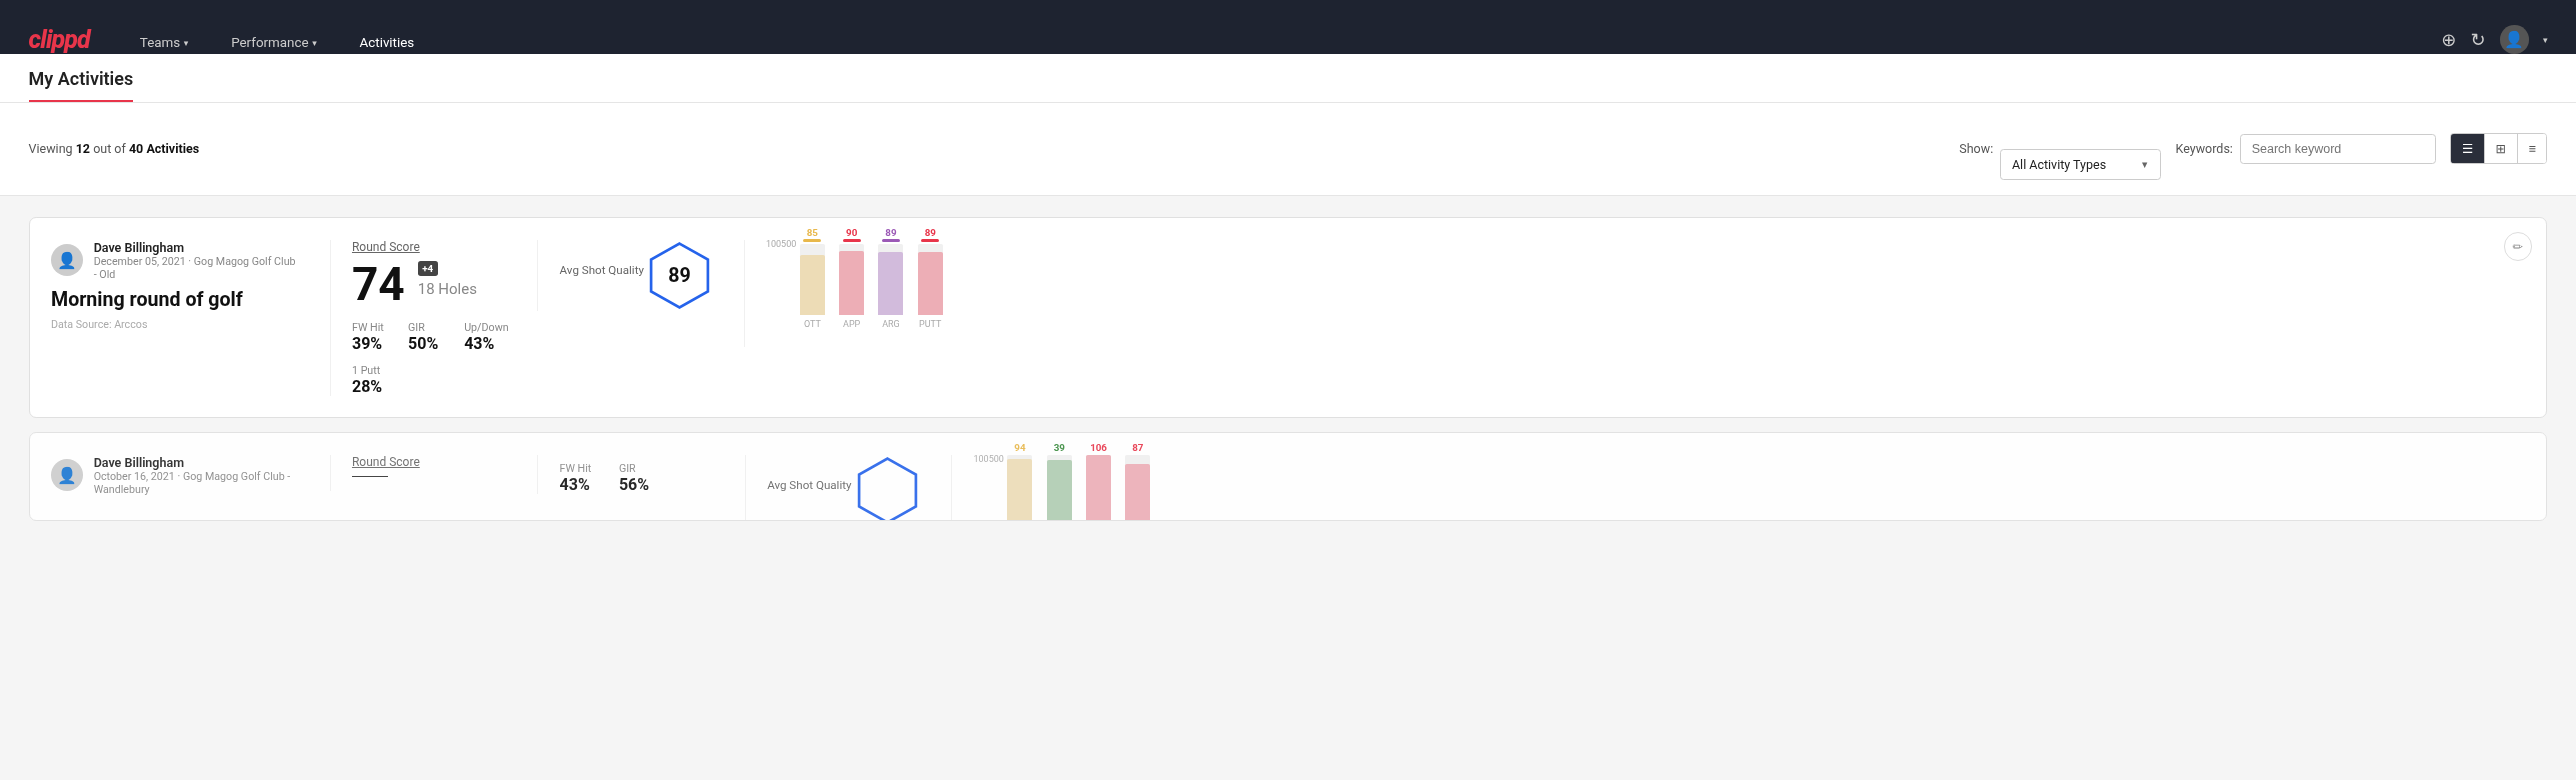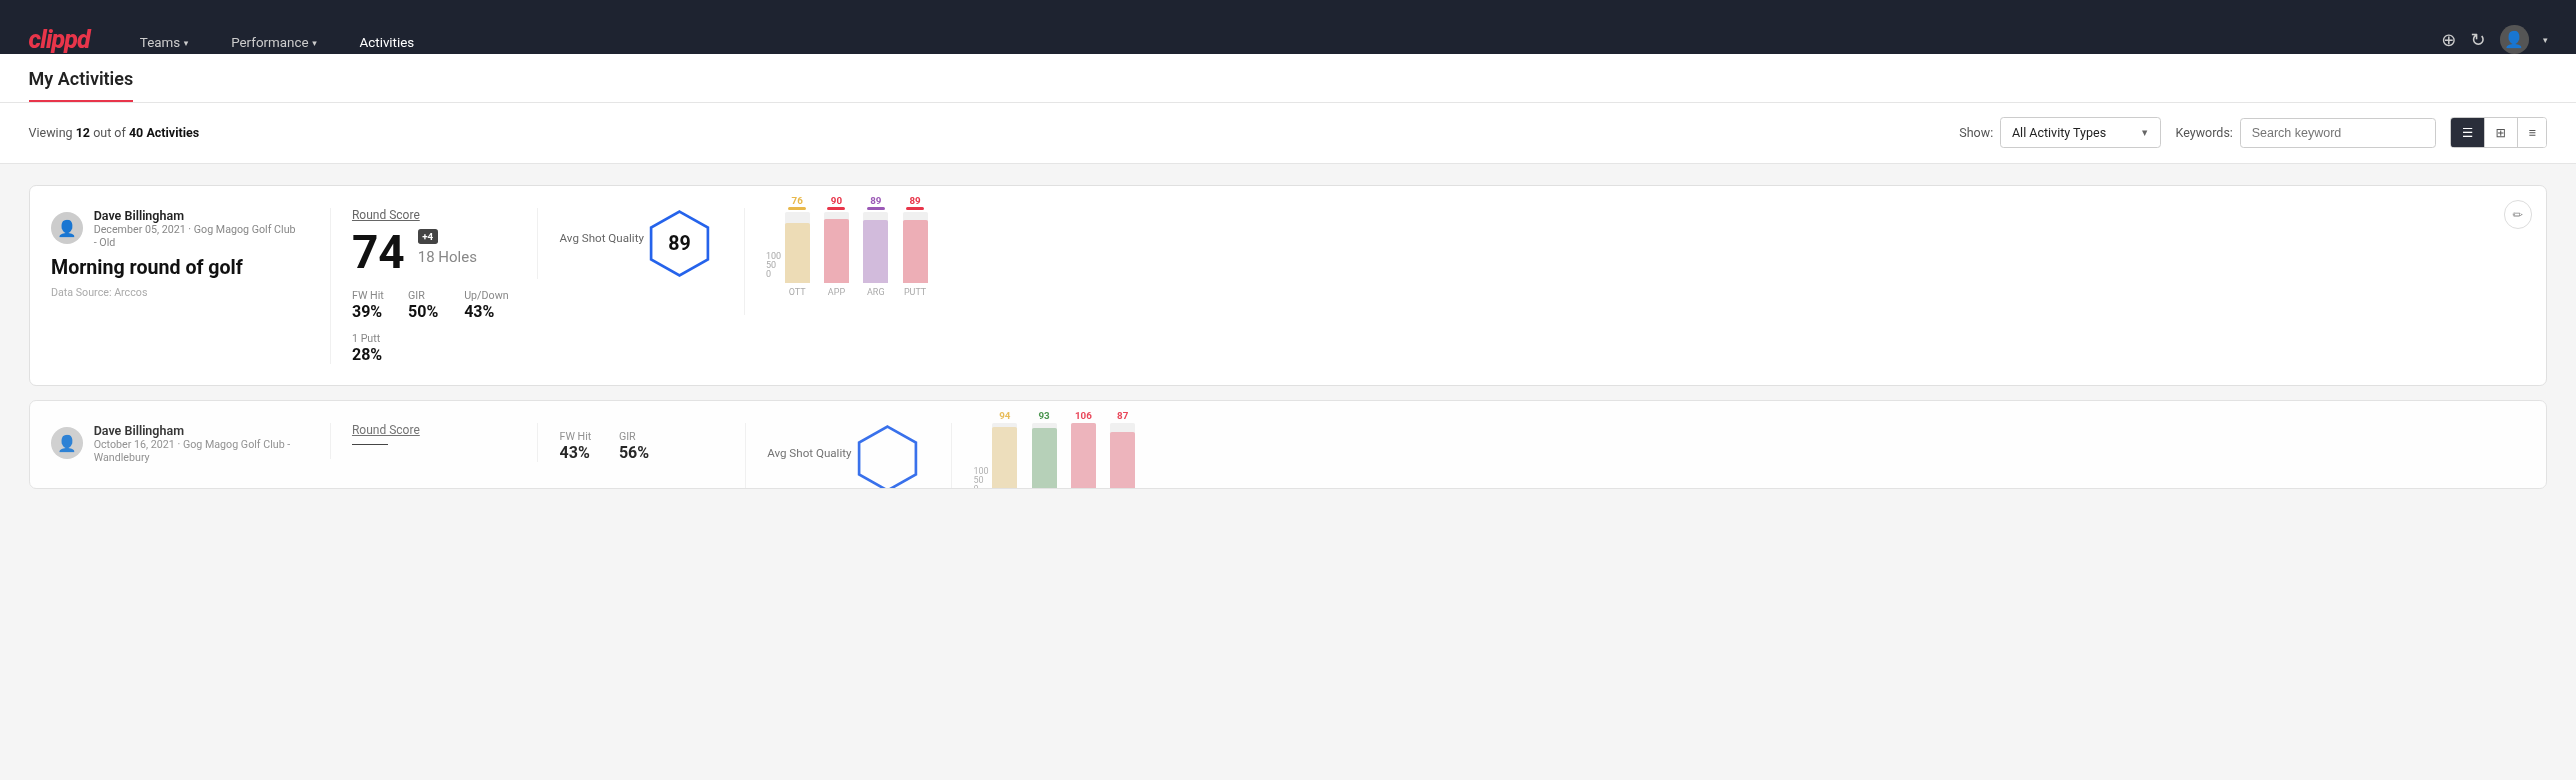--- a/index.html
+++ b/index.html
@@ -90,20 +90,21 @@
       align-items: center;
       border: 0.9px solid #ccc;
       border-radius: 3.6px;
       padding: 7.1px 10.7px;
       font-size: 12.5px;
       color: #222;
       background: #fff;
       cursor: pointer;
       gap: 36px;
       min-width: 161px;
+      margin-top: 32px;
     }
     .filter-select .chevron { color: #666; font-size: 10.7px; }
     .keyword-input {
       border: 0.9px solid #ccc;
       border-radius: 3.6px;
       padding: 7.1px 10.7px;
       font-size: 12.5px;
       color: #aaa;
       min-width: 196px;
       outline: none;
@@ -271,22 +272,21 @@
     }
 
     
     .card-chart {
       flex: 1;
       padding-left: 21.4px;
       border-left: 0.9px solid #f0f0f0;
     }
     .chart-y-labels {
       display: flex;
-      flex-direction: column;
-      justify-content: flex-end;
+      justify-content: flex-start;
       height: 71px;
       margin-right: 3.6px;
     }
     .y-label {
       font-size: 9px;
       color: #aaa;
       line-height: 1;
     }
     .bar-group {
       display: flex;
@@ -484,21 +484,21 @@
     <div class="card-chart">
       <div style="display:flex; gap:0; height:107px; align-items:stretch;">
         <div class="chart-y-labels">
           <span class="y-label">100</span>
           <span class="y-label">50</span>
           <span class="y-label">0</span>
         </div>
         <div style="display:flex; gap:14.3px; align-items:flex-end; padding-bottom:18px; position:relative;">
 
           <div class="bar-group">
-            <span class="bar-value" style="color:#e8b84b;">76</span>
+            <span class="bar-value" style="color:#e8b84b;">85</span>
             <div class="bar-indicator" style="background:#e8b84b;"></div>
             <div class="bar-wrapper">
               <div class="bar-bg"></div>
               <div class="bar-fill" style="height:85%; background:#e8b84b; opacity:0.35;"></div>
             </div>
             <span class="bar-x-label">OTT</span>
           </div>
 
           <div class="bar-group">
             <span class="bar-value" style="color:#e8354a;">90</span>
@@ -582,21 +582,21 @@
         </div>
         <div style="display:flex; gap:14.3px; align-items:flex-end; padding-bottom:0px; position:relative;">
           <div class="bar-group">
             <span class="bar-value" style="color:#e8b84b;">94</span>
             <div class="bar-wrapper">
               <div class="bar-bg"></div>
               <div class="bar-fill" style="height:94%; background:#e8b84b; opacity:0.35;"></div>
             </div>
           </div>
           <div class="bar-group">
-            <span class="bar-value" style="color:#3a8c3f;">93</span>
+            <span class="bar-value" style="color:#3a8c3f;">39</span>
             <div class="bar-wrapper">
               <div class="bar-bg"></div>
               <div class="bar-fill" style="height:93%; background:#3a8c3f; opacity:0.35;"></div>
             </div>
           </div>
           <div class="bar-group">
             <span class="bar-value" style="color:#e8354a;">106</span>
             <div class="bar-wrapper">
               <div class="bar-bg"></div>
               <div class="bar-fill" style="height:100%; background:#e8354a; opacity:0.35;"></div>

